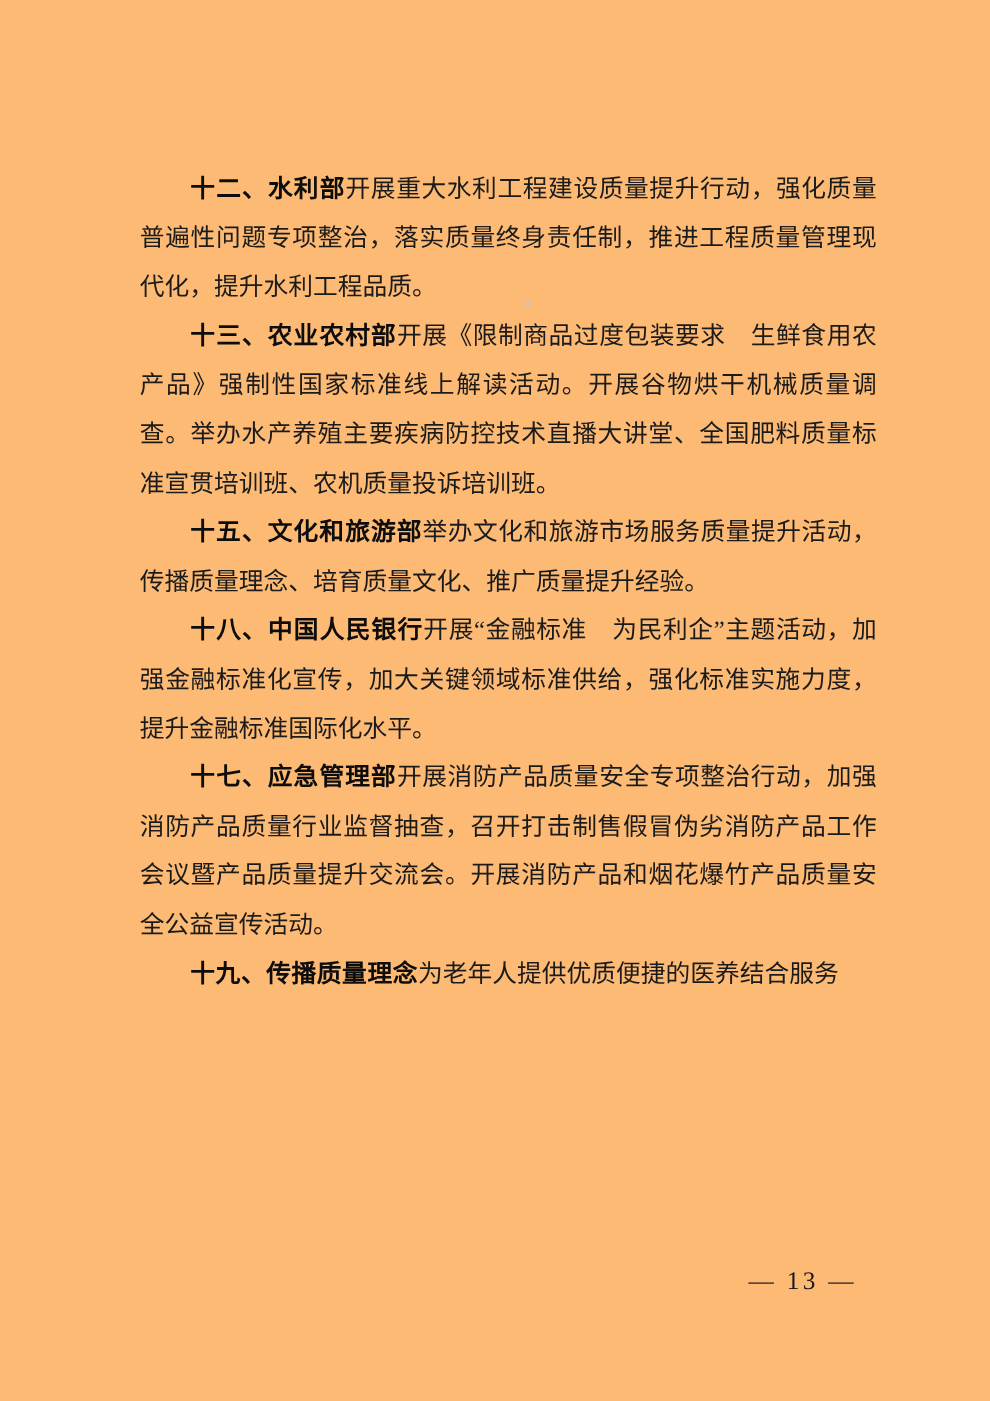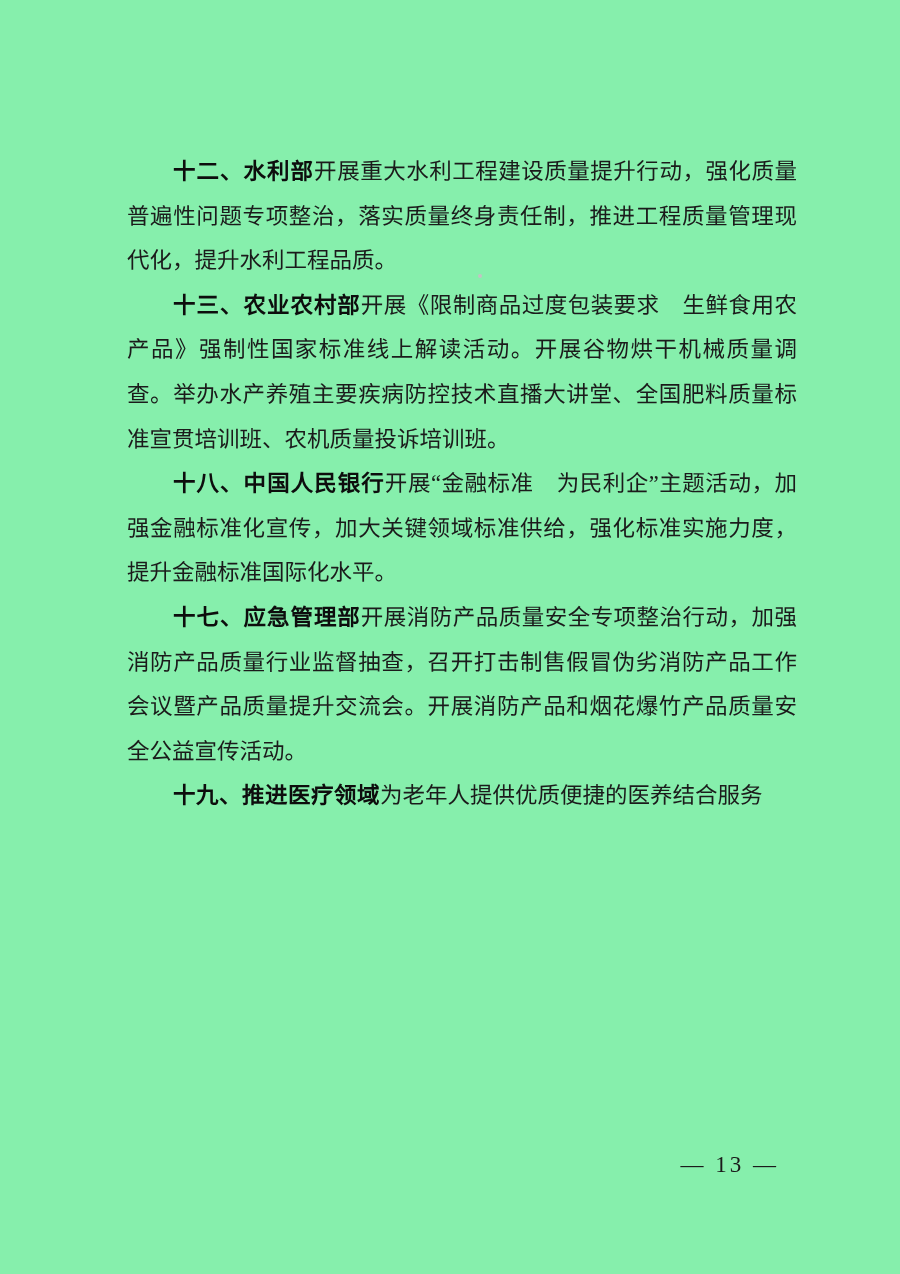--- a/index.html
+++ b/index.html
@@ -9,21 +9,21 @@
   body {
     width: 900px;
     height: 1274px;
     background: #ffffff;
     overflow: hidden;
   }
   .page {
     position: relative;
     width: 900px;
     height: 1274px;
-    background: #86efac;
+    background: #fdba74;
     font-family: "Liberation Serif", "DejaVu Serif", serif;
     color: #161616;
   }
   .text-block {
     position: absolute;
     left: 127px;
     top: 150px;
     width: 670px;
   }
   .para {
@@ -67,27 +67,28 @@
 
 <div class="page">
 
   <div class="text-block">
 
     <p class="para"><span class="lead">十二、水利部</span><span>开展重大水利工程建设质量提升行动，强化质量普遍性问题专项整治，落实质量终身责任制，推进工程质量管理现代化，提升水利工程品质。</span></p>
 
     <p class="para"><span class="lead">十三、农业农村部</span><span>开展《限制商品过度包装要求　生鲜食用农产品》强制性国家标准线上解读活动。开展谷物烘干机械质量调查。举办水产养殖主要疾病防控技术直播大讲堂、全国肥料质量标准宣贯培训班、农机质量投诉培训班。</span></p>
 
 
+    <p class="para"><span class="lead">十五、文化和旅游部</span><span>举办文化和旅游市场服务质量提升活动，传播质量理念、培育质量文化、推广质量提升经验。</span></p>
 
 
     <p class="para"><span class="lead">十八、中国人民银行</span><span>开展“金融标准　为民利企”主题活动，加强金融标准化宣传，加大关键领域标准供给，强化标准实施力度，提升金融标准国际化水平。</span></p>
 
     <p class="para"><span class="lead">十七、应急管理部</span><span>开展消防产品质量安全专项整治行动，加强消防产品质量行业监督抽查，召开打击制售假冒伪劣消防产品工作会议暨产品质量提升交流会。开展消防产品和烟花爆竹产品质量安全公益宣传活动。</span></p>
 
-    <p class="para"><span class="lead">十九、推进医疗领域</span><span>为老年人提供优质便捷的医养结合服务</span></p>
+    <p class="para"><span class="lead">十九、传播质量理念</span><span>为老年人提供优质便捷的医养结合服务</span></p>
 
   </div>
 
   <div class="scan-speck"></div>
 
   <div class="page-number">— 13 —</div>
 
 </div>
 
 </body></html>

